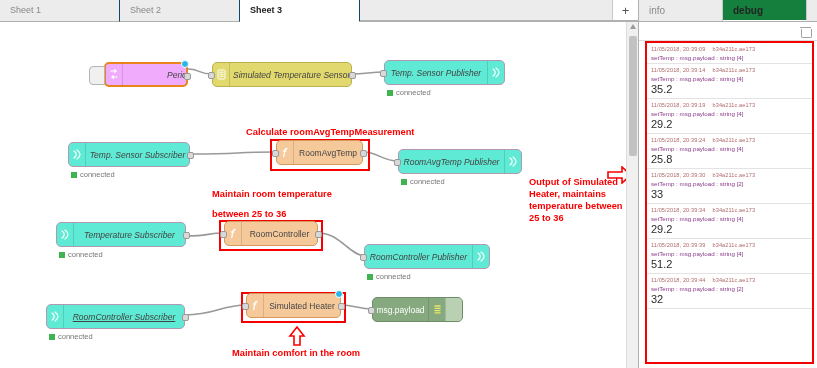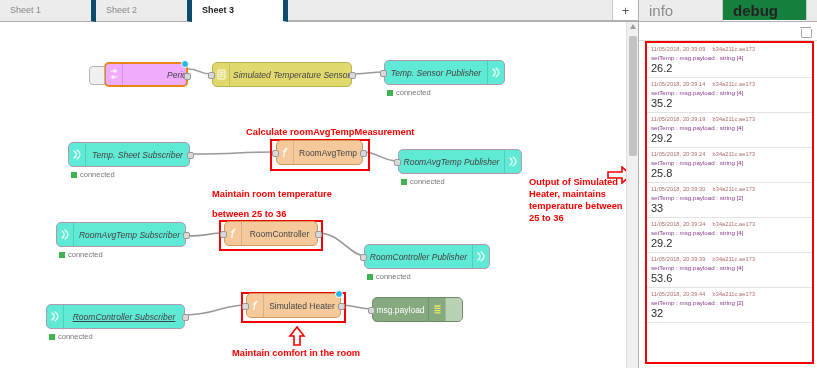--- a/index.html
+++ b/index.html
@@ -12,23 +12,23 @@
 
   
   #editor { position: absolute; left: 0; top: 0; width: 638px; height: 368px; background: #fff; }
 
   .tabbar {
     position: absolute; left: 0; top: 0; width: 638px; height: 22px;
     background: #f3f3f3; border-bottom: 1px solid #b0b0b0;
     display: flex; align-items: stretch;
   }
   .tab {
-    width: 96px; height: 22px; line-height: 21px;
+    width: 120px; height: 22px; line-height: 21px;
     font-size: 9px; color: #888; padding-left: 10px;
-    background: #ececec; border-right: 5px solid #0c4a6e;
+    background: #ececec; border-right: 1px solid #0c4a6e;
     border-bottom: 1px solid #b0b0b0; cursor: pointer;
     white-space: nowrap; overflow: hidden;
   }
   .tab.active {
     background: #fff; color: #222; font-weight: bold;
     border-bottom: 1px solid #fff;
   }
   .tab-filler { flex: 1; background: #ececec; border-bottom: 1px solid #b0b0b0; }
   .tab-add {
     width: 26px; border-left: 1px solid #c8c8c8; background: #fff;
@@ -114,21 +114,21 @@
   svg.wires { position: absolute; left: 0; top: 0; width: 626px; height: 346px; pointer-events: none; }
   svg.wires path { fill: none; stroke: #999; stroke-width: 1.6; }
 
   
   #sidebar {
     position: absolute; left: 638px; top: 0; width: 179px; height: 368px;
     background: #fff; border-left: 1px solid #b0b0b0;
   }
   .sb-tabs { display: flex; height: 22px; background: #ececec; border-bottom: 1px solid #b0b0b0; }
   .sb-tab {
-    width: 84px; line-height: 21px; font-size: 15px; color: #8c8c8c;
+    width: 84px; line-height: 21px; font-size: 10px; color: #8c8c8c;
     padding-left: 10px; background: #ececec; border-right: 1px solid #c8c8c8;
     cursor: pointer;
   }
   .sb-tab.active { background: #15803d; color: #222; font-weight: bold; border-bottom: 1px solid #fff; }
   .sb-toolbar {
     height: 19px; background: #fff; border-bottom: 1px solid #ddd;
     display: flex; align-items: center; justify-content: flex-end; padding-right: 6px;
   }
   .trash-ico { width: 11px; height: 11px; position: relative; cursor: pointer; opacity: .55; }
   .trash-ico::before {
@@ -220,21 +220,21 @@
       <svg class="arrow-svg" style="left:291px; top:118px;" width="18" height="20">
         <path d="M6 1 h6 v9 h4 l-7 9 l-7 -9 h4 z" fill="#fff" stroke="#fa0000" stroke-width="1.6"></path>
       </svg>
 
       <div class="node n-mqtt" style="left:68px; top:120px; width:122px;">
         <div class="ico">
           <svg width="10" height="11" viewBox="0 0 10 11">
               <path d="M2 2 C5 4 5 7 2 9 M5 1 C9 4 9 7 5 10" stroke="#fff" stroke-width="1.2" fill="none" stroke-linecap="round"></path>
             </svg>
         </div>
-        <div class="lbl">Temp. Sheet Subscriber</div>
+        <div class="lbl">Temp. Sensor Subscriber</div>
         <div class="port out"></div>
         <div class="status">
           <span class="dot"></span>
           <span>connected</span>
         </div>
       </div>
 
       <div class="redbox" style="left:270px; top:117px; width:100px; height:32px;"></div>
       <div class="node n-func" style="left:276px; top:118px; width:87px;">
         <div class="ico">
@@ -267,21 +267,21 @@
       <svg class="arrow-svg" style="left:264px; top:199px;" width="18" height="20">
         <path d="M6 1 h6 v9 h4 l-7 9 l-7 -9 h4 z" fill="#fff" stroke="#fa0000" stroke-width="1.6"></path>
       </svg>
 
       <div class="node n-mqtt" style="left:56px; top:200px; width:130px;">
         <div class="ico">
           <svg width="10" height="11" viewBox="0 0 10 11">
               <path d="M2 2 C5 4 5 7 2 9 M5 1 C9 4 9 7 5 10" stroke="#fff" stroke-width="1.2" fill="none" stroke-linecap="round"></path>
             </svg>
         </div>
-        <div class="lbl">RoomAvgTemp Subscriber</div>
+        <div class="lbl">Temperature Subscriber</div>
         <div class="port out"></div>
         <div class="status">
           <span class="dot"></span>
           <span>connected</span>
         </div>
       </div>
 
       <div class="redbox" style="left:219px; top:198px; width:104px; height:31px;"></div>
       <div class="node n-func" style="left:224px; top:199px; width:94px;">
         <div class="ico">
@@ -375,21 +375,20 @@
       <div class="sb-tab active">debug</div>
     </div>
     <div class="sb-toolbar">
       <div class="trash-ico"></div>
     </div>
 
     <div id="debug-list">
         <div class="dbg-msg">
           <div class="dbg-head"><span class="tstamp">11/05/2018, 20:39:09</span><span class="nid">b34a211c.ae173</span></div>
           <div class="dbg-topic">setTemp : msg.payload : string [4]</div>
-          <div class="dbg-val">26.2</div>
         </div>
         <div class="dbg-msg">
           <div class="dbg-head"><span class="tstamp">11/05/2018, 20:39:14</span><span class="nid">b34a211c.ae173</span></div>
           <div class="dbg-topic">setTemp : msg.payload : string [4]</div>
           <div class="dbg-val">35.2</div>
         </div>
         <div class="dbg-msg">
           <div class="dbg-head"><span class="tstamp">11/05/2018, 20:39:19</span><span class="nid">b34a211c.ae173</span></div>
           <div class="dbg-topic">setTemp : msg.payload : string [4]</div>
           <div class="dbg-val">29.2</div>
@@ -405,21 +404,21 @@
           <div class="dbg-val">33</div>
         </div>
         <div class="dbg-msg">
           <div class="dbg-head"><span class="tstamp">11/05/2018, 20:39:34</span><span class="nid">b34a211c.ae173</span></div>
           <div class="dbg-topic">setTemp : msg.payload : string [4]</div>
           <div class="dbg-val">29.2</div>
         </div>
         <div class="dbg-msg">
           <div class="dbg-head"><span class="tstamp">11/05/2018, 20:39:39</span><span class="nid">b34a211c.ae173</span></div>
           <div class="dbg-topic">setTemp : msg.payload : string [4]</div>
-          <div class="dbg-val">53.6</div>
+          <div class="dbg-val">51.2</div>
         </div>
         <div class="dbg-msg">
           <div class="dbg-head"><span class="tstamp">11/05/2018, 20:39:44</span><span class="nid">b34a211c.ae173</span></div>
           <div class="dbg-topic">setTemp : msg.payload : string [2]</div>
           <div class="dbg-val">32</div>
         </div>
       </div>
   </div>
 
 </div>

